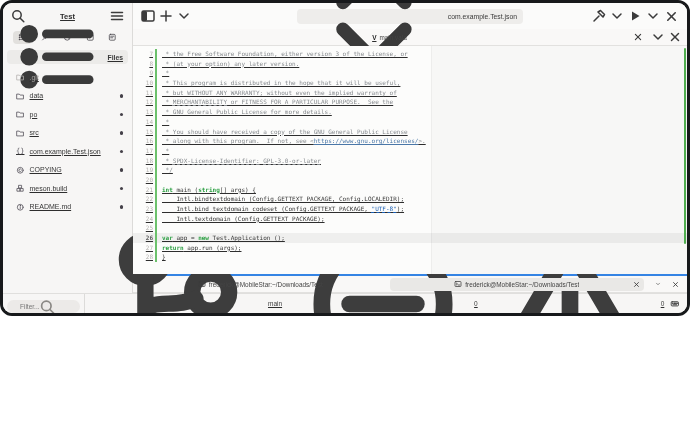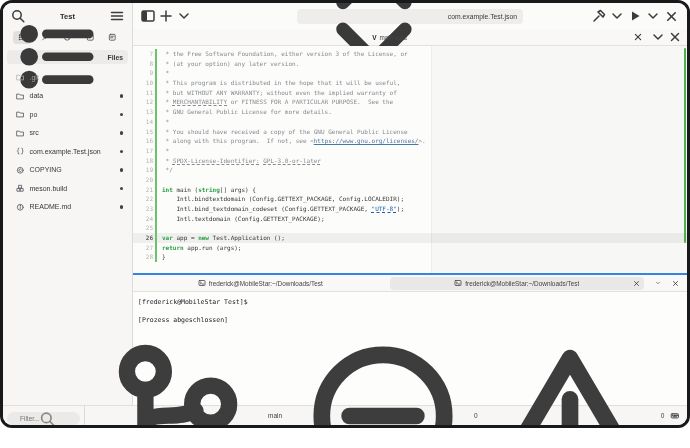--- a/index.html
+++ b/index.html
@@ -1,20 +1,20 @@
 <!DOCTYPE html>
 <html><head>
 <meta charset="utf-8">
 <style>
   html,body{margin:0;padding:0;background:#ffffff;}
   *{box-sizing:border-box;}
   .window{
-    width:690px;height:428px;border:3px solid #17191b;border-radius:12px;
+    width:690px;height:316px;border:3px solid #17191b;border-radius:12px;
     overflow:hidden;background:#fbfbfa;display:flex;flex-direction:column;
-    font-family:"Liberation Sans",sans-serif;color:#2e2e2e;position:relative;
+    font-family:"Liberation Sans",sans-serif;color:#2e2e2e;position:relative;text-decoration:underline;
   }
   .body-row{flex:1;display:flex;min-height:0;}
   
   .sidebar{width:130px;background:#f7f6f5;border-right:1px solid #dcdbd9;display:flex;flex-direction:column;min-height:0;}
   .sb-header{height:26px;display:flex;align-items:center;padding:0 7px;gap:4px;}
   .icon-btn{display:flex;align-items:center;justify-content:center;border:none;background:transparent;
     border-radius:4px;padding:0;color:#3b3b3b;width:16px;height:15px;cursor:pointer;}
   .icon-btn svg{width:9px;height:9px;display:block;}
   .sb-title{flex:1;text-align:center;font-weight:bold;font-size:7.5px;color:#2b2b2b;}
   .sb-switcher{display:flex;justify-content:space-between;padding:2px 10px 3px;}
@@ -437,23 +437,20 @@
               <span style="width:9px;height:9px">
                 <svg viewBox="0 0 16 16" fill="none" stroke="currentColor" stroke-width="1.5" stroke-linecap="round" stroke-linejoin="round" style="width:100%;height:100%;display:block">
                   <line x1="4.5" y1="4.5" x2="11.5" y2="11.5"></line>
                   <line x1="11.5" y1="4.5" x2="4.5" y2="11.5"></line>
                 </svg>
               </span>
             </button>
           </div>
         </div>
 
-      <div class="terminal">[frederick@MobileStar Test]$
-
-[Prozess abgeschlossen]</div>
     </main>
   </div>
 
   <div class="statusbar">
     <div class="filter-cell">
       <div class="filter-wrap">
         <span><svg viewBox="0 0 16 16" fill="none" stroke="currentColor" stroke-width="1.5" stroke-linecap="round" stroke-linejoin="round" style="width:100%;height:100%;display:block">
               <circle cx="7" cy="7" r="4.2"></circle>
               <line x1="10.2" y1="10.2" x2="13.8" y2="13.8"></line>
             </svg></span>

